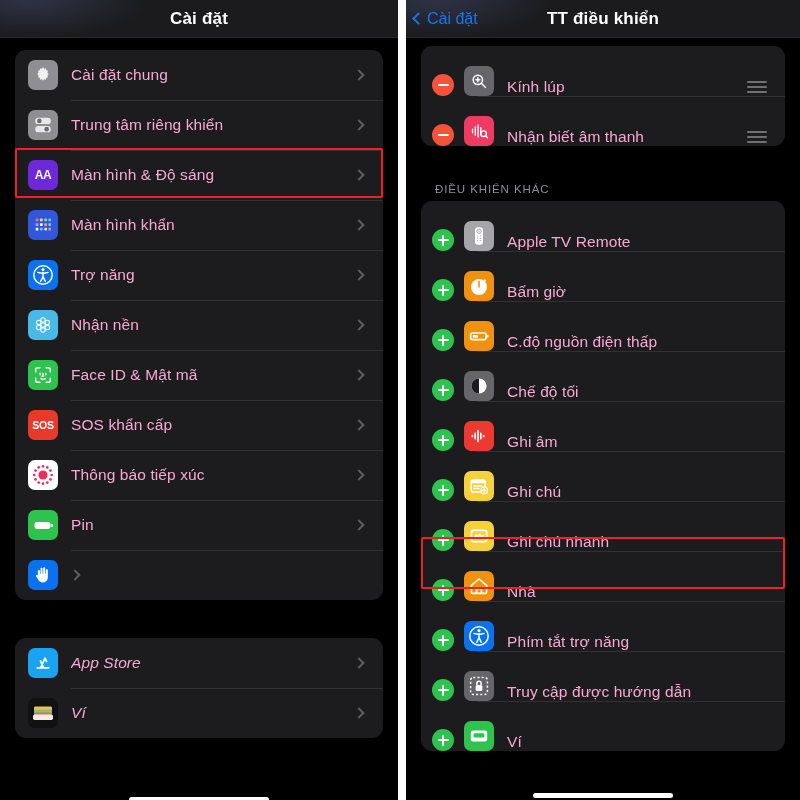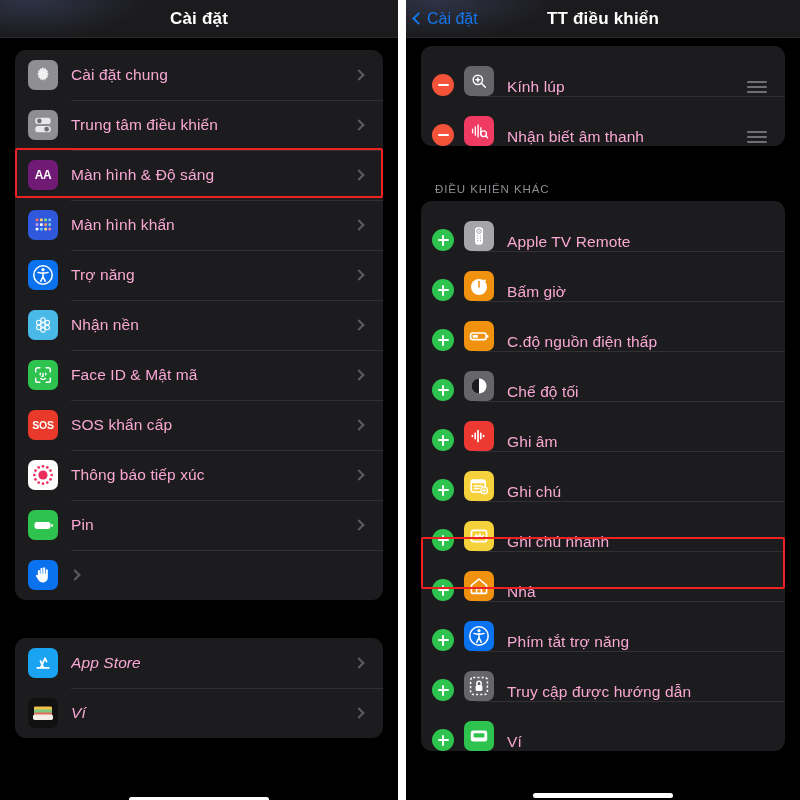--- a/index.html
+++ b/index.html
@@ -149,26 +149,26 @@
 
         <div class="row">
           <span class="tile" style="background:#8e8e93;">
             <svg width="22" height="22" viewBox="0 0 24 24">
               <rect x="3.5" y="4" width="17" height="7" rx="3.5" fill="#e8e8ea"></rect>
               <circle cx="8" cy="7.5" r="2.5" fill="#6d6d72"></circle>
               <rect x="3.5" y="13" width="17" height="7" rx="3.5" fill="#e8e8ea"></rect>
               <circle cx="16" cy="16.5" r="2.5" fill="#6d6d72"></circle>
             </svg>
           </span>
-          <span class="label">Trung tâm điều khiển</span>
-          <span class="chevron"></span>
-        </div>
-
-        <div class="row">
-          <span class="tile" style="background:#701a75;font-size:12px;letter-spacing:-.5px;">AA</span>
+          <span class="label">Trung tâm riêng khiển</span>
+          <span class="chevron"></span>
+        </div>
+
+        <div class="row">
+          <span class="tile" style="background:#6d28d9;font-size:12px;letter-spacing:-.5px;">AA</span>
           <span class="label">Màn hình &amp; Độ sáng</span>
           <span class="chevron"></span>
         </div>
 
         <div class="row">
           <span class="tile" style="background:#2f58dd;">
             <svg width="22" height="22" viewBox="0 0 24 24">
               <g>
                 <rect x="4" y="5" width="3" height="3" rx=".7" fill="#ff6b6b"></rect>
                 <rect x="8.7" y="5" width="3" height="3" rx=".7" fill="#ffd25e"></rect>

